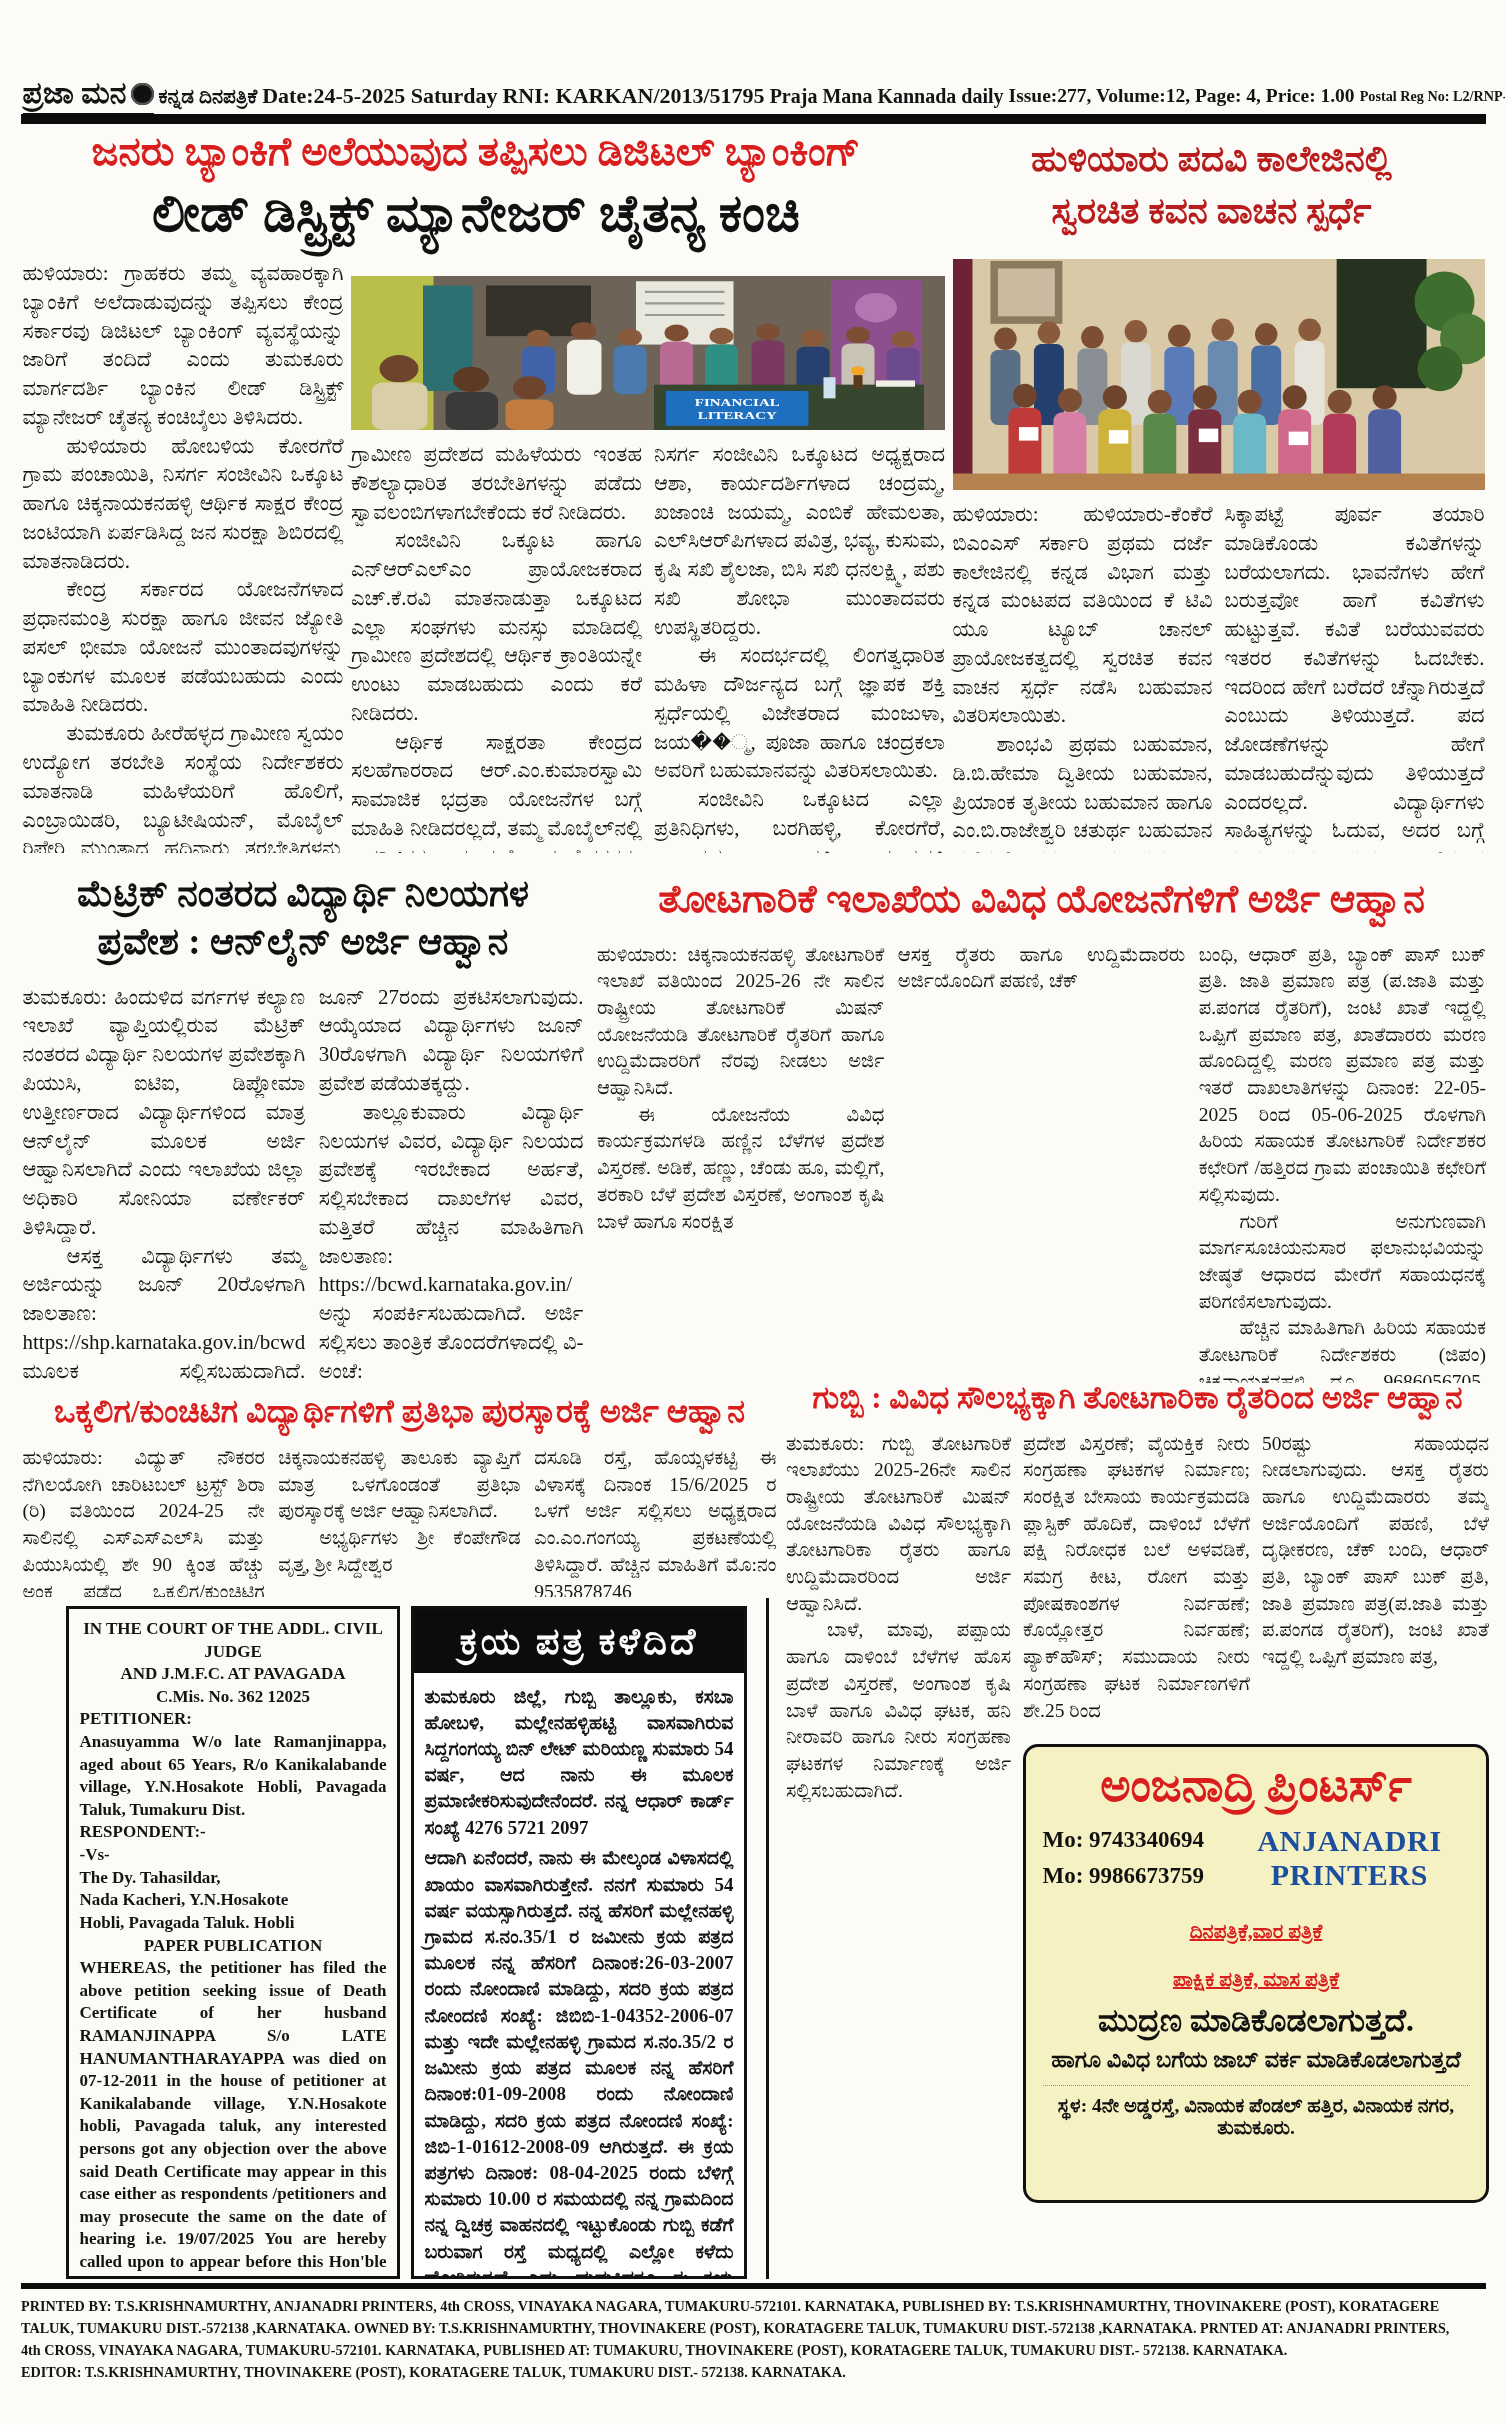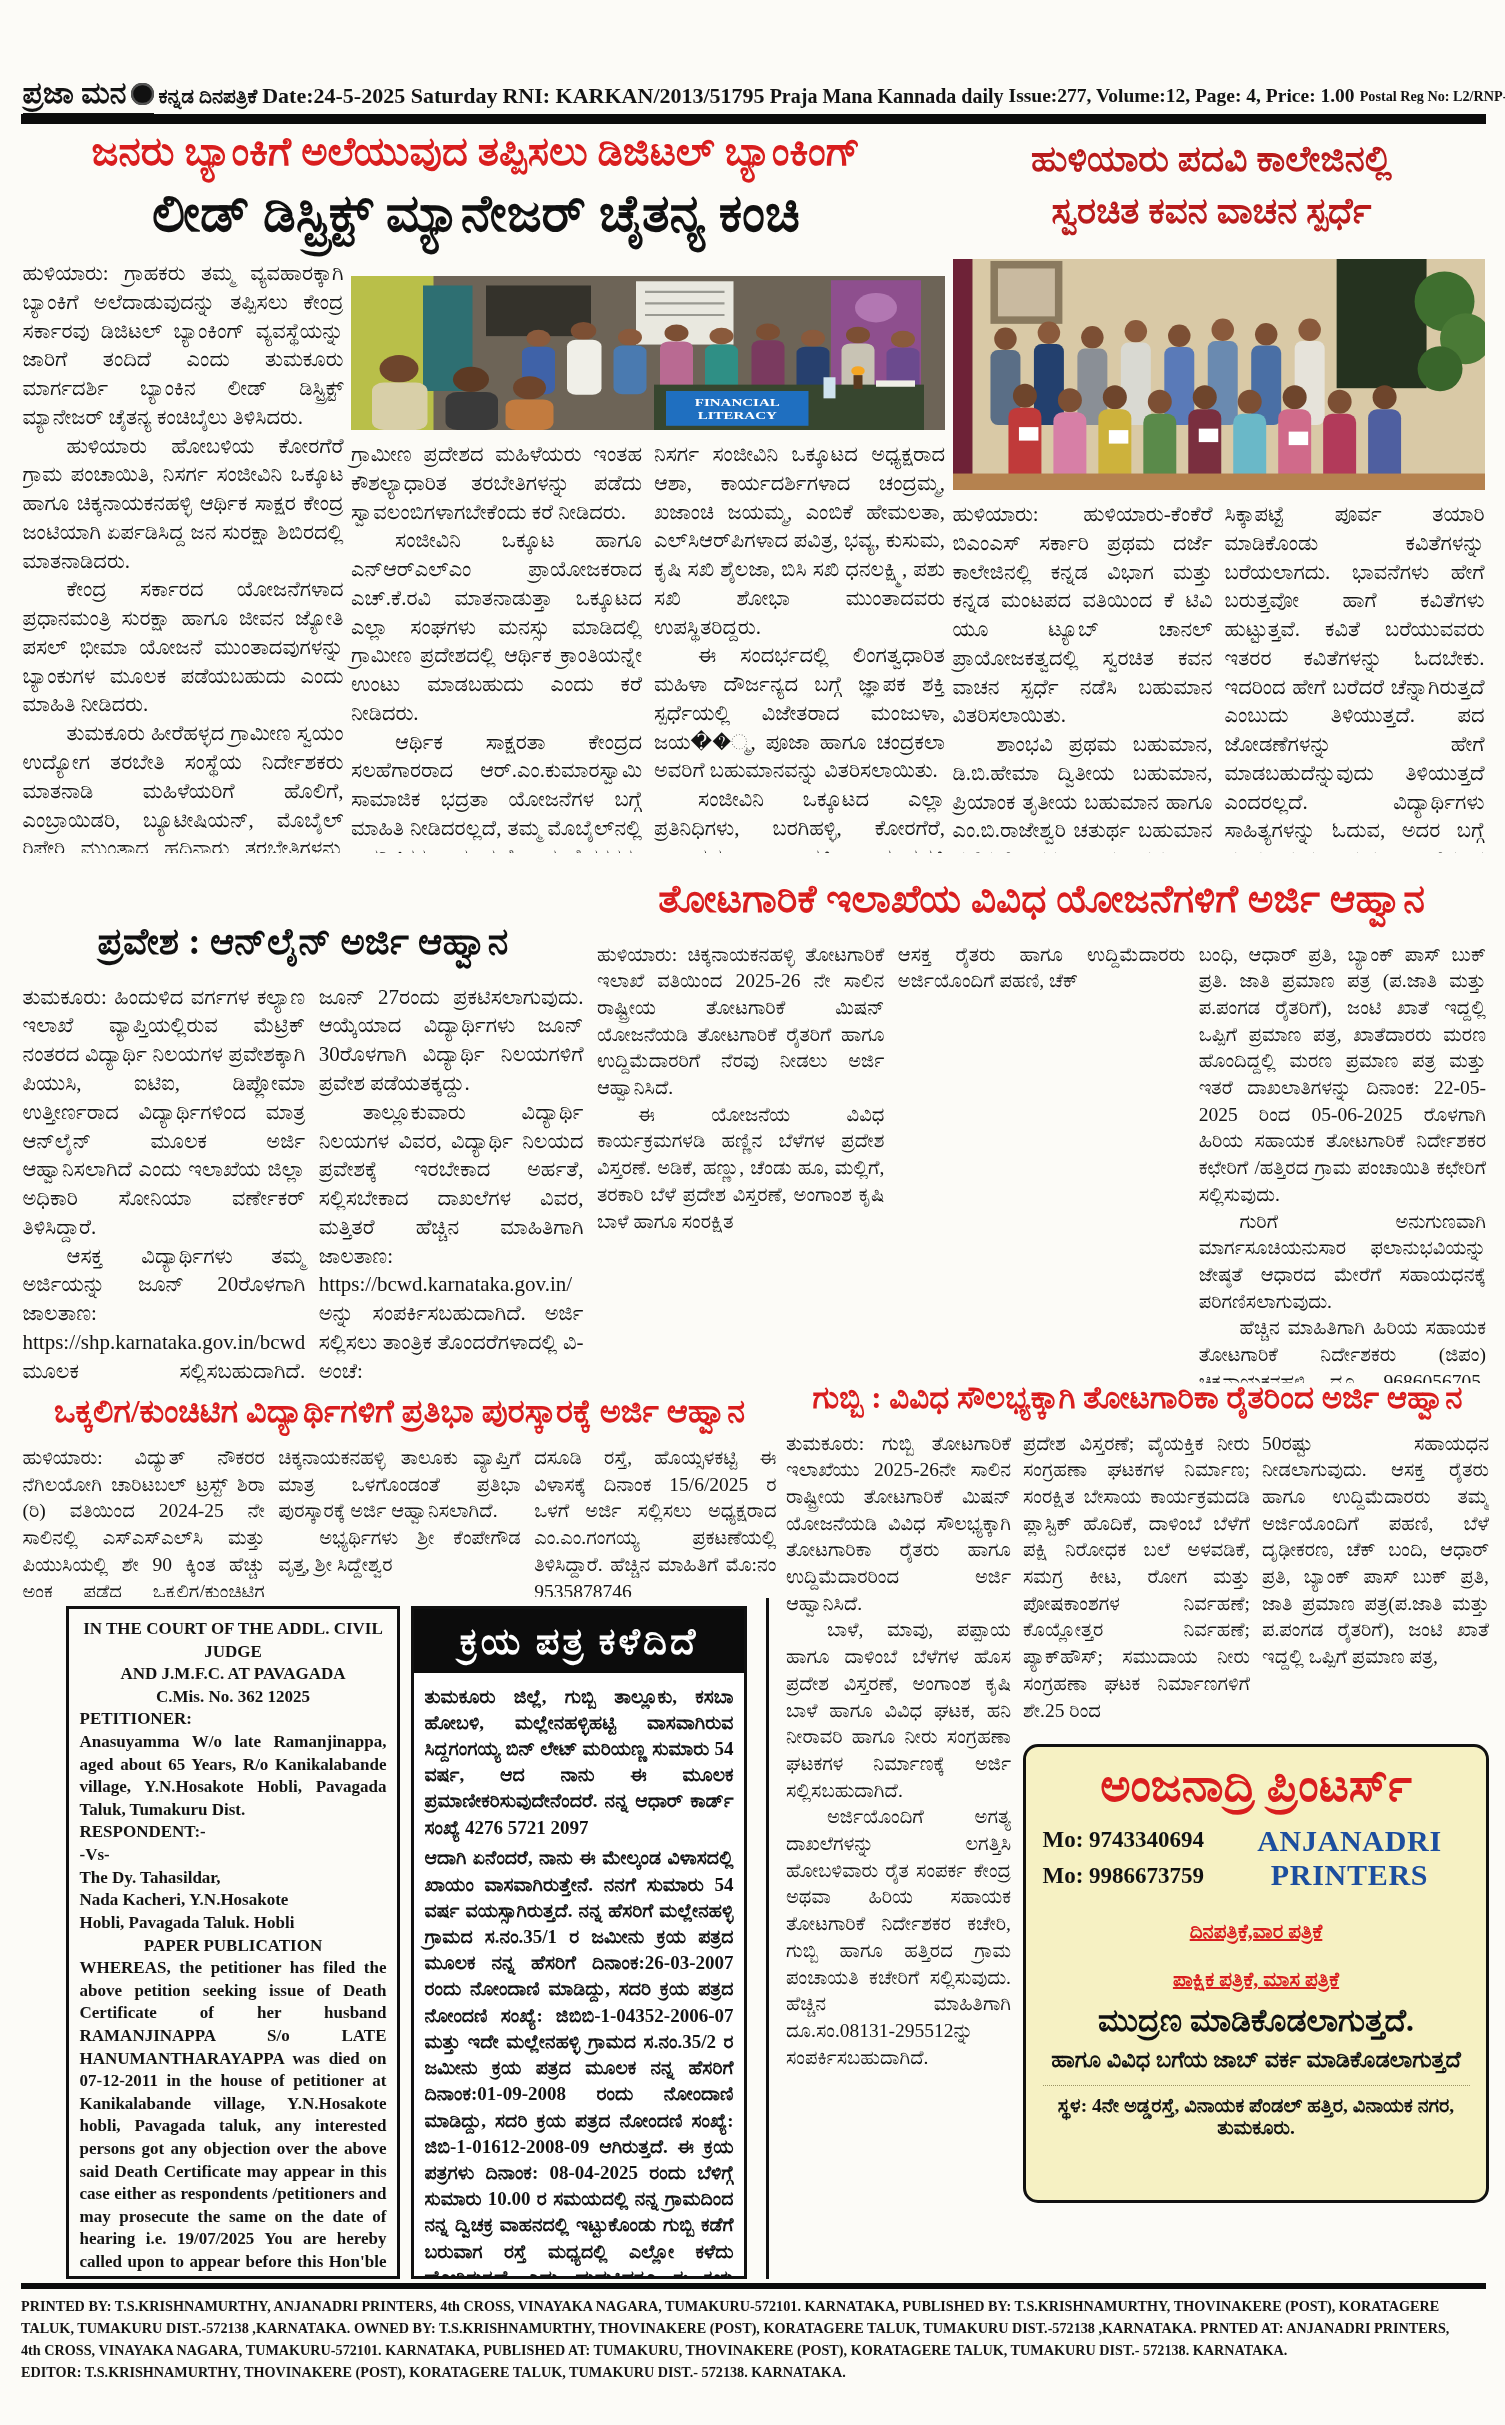--- a/index.html
+++ b/index.html
@@ -267,21 +267,21 @@
         <div class="col">
           <p>ಸಿಕ್ಕಾಪಟ್ಟೆ ಪೂರ್ವ ತಯಾರಿ ಮಾಡಿಕೊಂಡು ಕವಿತೆಗಳನ್ನು ಬರೆಯಲಾಗದು. ಭಾವನೆಗಳು ಹೇಗೆ ಬರುತ್ತವೋ ಹಾಗೆ ಕವಿತೆಗಳು ಹುಟ್ಟುತ್ತವೆ. ಕವಿತೆ ಬರೆಯುವವರು ಇತರರ ಕವಿತೆಗಳನ್ನು ಓದಬೇಕು. ಇದರಿಂದ ಹೇಗೆ ಬರೆದರೆ ಚೆನ್ನಾಗಿರುತ್ತದೆ ಎಂಬುದು ತಿಳಿಯುತ್ತದೆ. ಪದ ಜೋಡಣೆಗಳನ್ನು ಹೇಗೆ ಮಾಡಬಹುದೆನ್ನುವುದು ತಿಳಿಯುತ್ತದೆ ಎಂದರಲ್ಲದೆ. ವಿದ್ಯಾರ್ಥಿಗಳು ಸಾಹಿತ್ಯಗಳನ್ನು ಓದುವ, ಅದರ ಬಗ್ಗೆ ಮಾತನಾಡುವ ಮತ್ತು ಬರೆಯುವ ಹವ್ಯಾಸ ಬೆಳೆಸಿಕೊಳ್ಳಬೇಕು ಎಂದರು.</p>
 
         </div>
       </div>
     </div>
   </div>
 
   <div class="sec-hostel">
     <h2>
-      <br>
+      <span>ಮೆಟ್ರಿಕ್ ನಂತರದ ವಿದ್ಯಾರ್ಥಿ ನಿಲಯಗಳ</span><br>
       <span>ಪ್ರವೇಶ : ಆನ್‌ಲೈನ್ ಅರ್ಜಿ ಆಹ್ವಾನ</span>
     </h2>
     <div class="cols">
       <div class="col">
         <p>ತುಮಕೂರು: ಹಿಂದುಳಿದ ವರ್ಗಗಳ ಕಲ್ಯಾಣ ಇಲಾಖೆ ವ್ಯಾಪ್ತಿಯಲ್ಲಿರುವ ಮೆಟ್ರಿಕ್ ನಂತರದ ವಿದ್ಯಾರ್ಥಿ ನಿಲಯಗಳ ಪ್ರವೇಶಕ್ಕಾಗಿ ಪಿಯುಸಿ, ಐಟಿಐ, ಡಿಪ್ಲೋಮಾ ಉತ್ತೀರ್ಣರಾದ ವಿದ್ಯಾರ್ಥಿಗಳಿಂದ ಮಾತ್ರ ಆನ್‌ಲೈನ್ ಮೂಲಕ ಅರ್ಜಿ ಆಹ್ವಾನಿಸಲಾಗಿದೆ ಎಂದು ಇಲಾಖೆಯ ಜಿಲ್ಲಾ ಅಧಿಕಾರಿ ಸೋನಿಯಾ ವರ್ಣೇಕರ್ ತಿಳಿಸಿದ್ದಾರೆ.</p>
         <p>ಆಸಕ್ತ ವಿದ್ಯಾರ್ಥಿಗಳು ತಮ್ಮ ಅರ್ಜಿಯನ್ನು ಜೂನ್ 20ರೊಳಗಾಗಿ ಜಾಲತಾಣ: https://shp.karnataka.gov.in/bcwd ಮೂಲಕ ಸಲ್ಲಿಸಬಹುದಾಗಿದೆ. ವಿದ್ಯಾರ್ಥಿಗಳು ಸಲ್ಲಿಸಿದ ಅರ್ಜಿಗಳನ್ನು ಆಯಾ ತಾಲ್ಲೂಕು ಹಿಂದುಳಿದ ವರ್ಗಗಳ ಕಲ್ಯಾಣಾಧಿಕಾರಿಗಳು ಜೂನ್ 23ರಂದು ಪರಿಶೀಲಿಸಲಿದ್ದಾರೆ. ತಾಲ್ಲೂಕು ಸಮಿತಿಯ ಮೂಲಕ ವಿದ್ಯಾರ್ಥಿ ನಿಲಯ ಪ್ರವೇಶಕ್ಕೆ ಆಯ್ಕೆಯಾದ ಹೊಸ ವಿದ್ಯಾರ್ಥಿಗಳ ಪಟ್ಟಿಯನ್ನು</p>
       </div>
       <div class="col">
         <p>ಜೂನ್ 27ರಂದು ಪ್ರಕಟಿಸಲಾಗುವುದು. ಆಯ್ಕೆಯಾದ ವಿದ್ಯಾರ್ಥಿಗಳು ಜೂನ್ 30ರೊಳಗಾಗಿ ವಿದ್ಯಾರ್ಥಿ ನಿಲಯಗಳಿಗೆ ಪ್ರವೇಶ ಪಡೆಯತಕ್ಕದ್ದು.</p>
         <p>ತಾಲ್ಲೂಕುವಾರು ವಿದ್ಯಾರ್ಥಿ ನಿಲಯಗಳ ವಿವರ, ವಿದ್ಯಾರ್ಥಿ ನಿಲಯದ ಪ್ರವೇಶಕ್ಕೆ ಇರಬೇಕಾದ ಅರ್ಹತೆ, ಸಲ್ಲಿಸಬೇಕಾದ ದಾಖಲೆಗಳ ವಿವರ, ಮತ್ತಿತರೆ ಹೆಚ್ಚಿನ ಮಾಹಿತಿಗಾಗಿ ಜಾಲತಾಣ: https://bcwd.karnataka.gov.in/ ಅನ್ನು ಸಂಪರ್ಕಿಸಬಹುದಾಗಿದೆ. ಅರ್ಜಿ ಸಲ್ಲಿಸಲು ತಾಂತ್ರಿಕ ತೊಂದರೆಗಳಾದಲ್ಲಿ ವಿ-ಅಂಚೆ: bcwdhelpline@gmail.com ಮೂಲಕ ಅಥವಾ ಜಿಲ್ಲಾ/ ತಾಲ್ಲೂಕು ಮಟ್ಟದ ಇಲಾಖಾಧಿಕಾರಿಗಳನ್ನು ಸಂಪರ್ಕಿಸಬಹುದಾಗಿದೆ.</p>
@@ -323,21 +323,20 @@
       </div>
     </div>
   </div>
 
   <div class="sec-gubbi">
     <h2>ಗುಬ್ಬಿ : ವಿವಿಧ ಸೌಲಭ್ಯಕ್ಕಾಗಿ ತೋಟಗಾರಿಕಾ ರೈತರಿಂದ ಅರ್ಜಿ ಆಹ್ವಾನ</h2>
     <div class="gubbi-body">
       <div class="gubbi-c1 col">
         <p>ತುಮಕೂರು: ಗುಬ್ಬಿ ತೋಟಗಾರಿಕೆ ಇಲಾಖೆಯು 2025-26ನೇ ಸಾಲಿನ ರಾಷ್ಟ್ರೀಯ ತೋಟಗಾರಿಕೆ ಮಿಷನ್ ಯೋಜನೆಯಡಿ ವಿವಿಧ ಸೌಲಭ್ಯಕ್ಕಾಗಿ ತೋಟಗಾರಿಕಾ ರೈತರು ಹಾಗೂ ಉದ್ದಿಮೆದಾರರಿಂದ ಅರ್ಜಿ ಆಹ್ವಾನಿಸಿದೆ.</p>
         <p>ಬಾಳೆ, ಮಾವು, ಪಪ್ಪಾಯ ಹಾಗೂ ದಾಳಿಂಬೆ ಬೆಳೆಗಳ ಹೊಸ ಪ್ರದೇಶ ವಿಸ್ತರಣೆ, ಅಂಗಾಂಶ ಕೃಷಿ ಬಾಳೆ ಹಾಗೂ ವಿವಿಧ ಘಟಕ, ಹನಿ ನೀರಾವರಿ ಹಾಗೂ ನೀರು ಸಂಗ್ರಹಣಾ ಘಟಕಗಳ ನಿರ್ಮಾಣಕ್ಕೆ ಅರ್ಜಿ ಸಲ್ಲಿಸಬಹುದಾಗಿದೆ.</p>
-        <p>ಅರ್ಜಿಯೊಂದಿಗೆ ಅಗತ್ಯ ದಾಖಲೆಗಳನ್ನು ಲಗತ್ತಿಸಿ ಹೋಬಳಿವಾರು ರೈತ ಸಂಪರ್ಕ ಕೇಂದ್ರ ಅಥವಾ ಹಿರಿಯ ಸಹಾಯಕ ತೋಟಗಾರಿಕೆ ನಿರ್ದೇಶಕರ ಕಚೇರಿ, ಗುಬ್ಬಿ ಹಾಗೂ ಹತ್ತಿರದ ಗ್ರಾಮ ಪಂಚಾಯತಿ ಕಚೇರಿಗೆ ಸಲ್ಲಿಸುವುದು. ಹೆಚ್ಚಿನ ಮಾಹಿತಿಗಾಗಿ ದೂ.ಸಂ.08131-295512ನ್ನು ಸಂಪರ್ಕಿಸಬಹುದಾಗಿದೆ.</p>
       </div>
       <div class="gubbi-right">
         <div class="gubbi-two">
           <div class="col">
             <p>ಪ್ರದೇಶ ವಿಸ್ತರಣೆ; ವೈಯಕ್ತಿಕ ನೀರು ಸಂಗ್ರಹಣಾ ಘಟಕಗಳ ನಿರ್ಮಾಣ; ಸಂರಕ್ಷಿತ ಬೇಸಾಯ ಕಾರ್ಯಕ್ರಮದಡಿ ಪ್ಲಾಸ್ಟಿಕ್ ಹೊದಿಕೆ, ದಾಳಿಂಬೆ ಬೆಳೆಗೆ ಪಕ್ಷಿ ನಿರೋಧಕ ಬಲೆ ಅಳವಡಿಕೆ, ಸಮಗ್ರ ಕೀಟ, ರೋಗ ಮತ್ತು ಪೋಷಕಾಂಶಗಳ ನಿರ್ವಹಣೆ; ಕೊಯ್ಲೋತ್ತರ ನಿರ್ವಹಣೆ; ಪ್ಯಾಕ್‌ಹೌಸ್; ಸಮುದಾಯ ನೀರು ಸಂಗ್ರಹಣಾ ಘಟಕ ನಿರ್ಮಾಣಗಳಿಗೆ ಶೇ.25 ರಿಂದ</p>
           </div>
           <div class="col">
             <p>50ರಷ್ಟು ಸಹಾಯಧನ ನೀಡಲಾಗುವುದು. ಆಸಕ್ತ ರೈತರು ಹಾಗೂ ಉದ್ದಿಮೆದಾರರು ತಮ್ಮ ಅರ್ಜಿಯೊಂದಿಗೆ ಪಹಣಿ, ಬೆಳೆ ದೃಢೀಕರಣ, ಚೆಕ್ ಬಂದಿ, ಆಧಾರ್ ಪ್ರತಿ, ಬ್ಯಾಂಕ್ ಪಾಸ್ ಬುಕ್ ಪ್ರತಿ, ಜಾತಿ ಪ್ರಮಾಣ ಪತ್ರ(ಪ.ಜಾತಿ ಮತ್ತು ಪ.ಪಂಗಡ ರೈತರಿಗೆ), ಜಂಟಿ ಖಾತೆ ಇದ್ದಲ್ಲಿ ಒಪ್ಪಿಗೆ ಪ್ರಮಾಣ ಪತ್ರ,</p>
           </div>
         </div>

